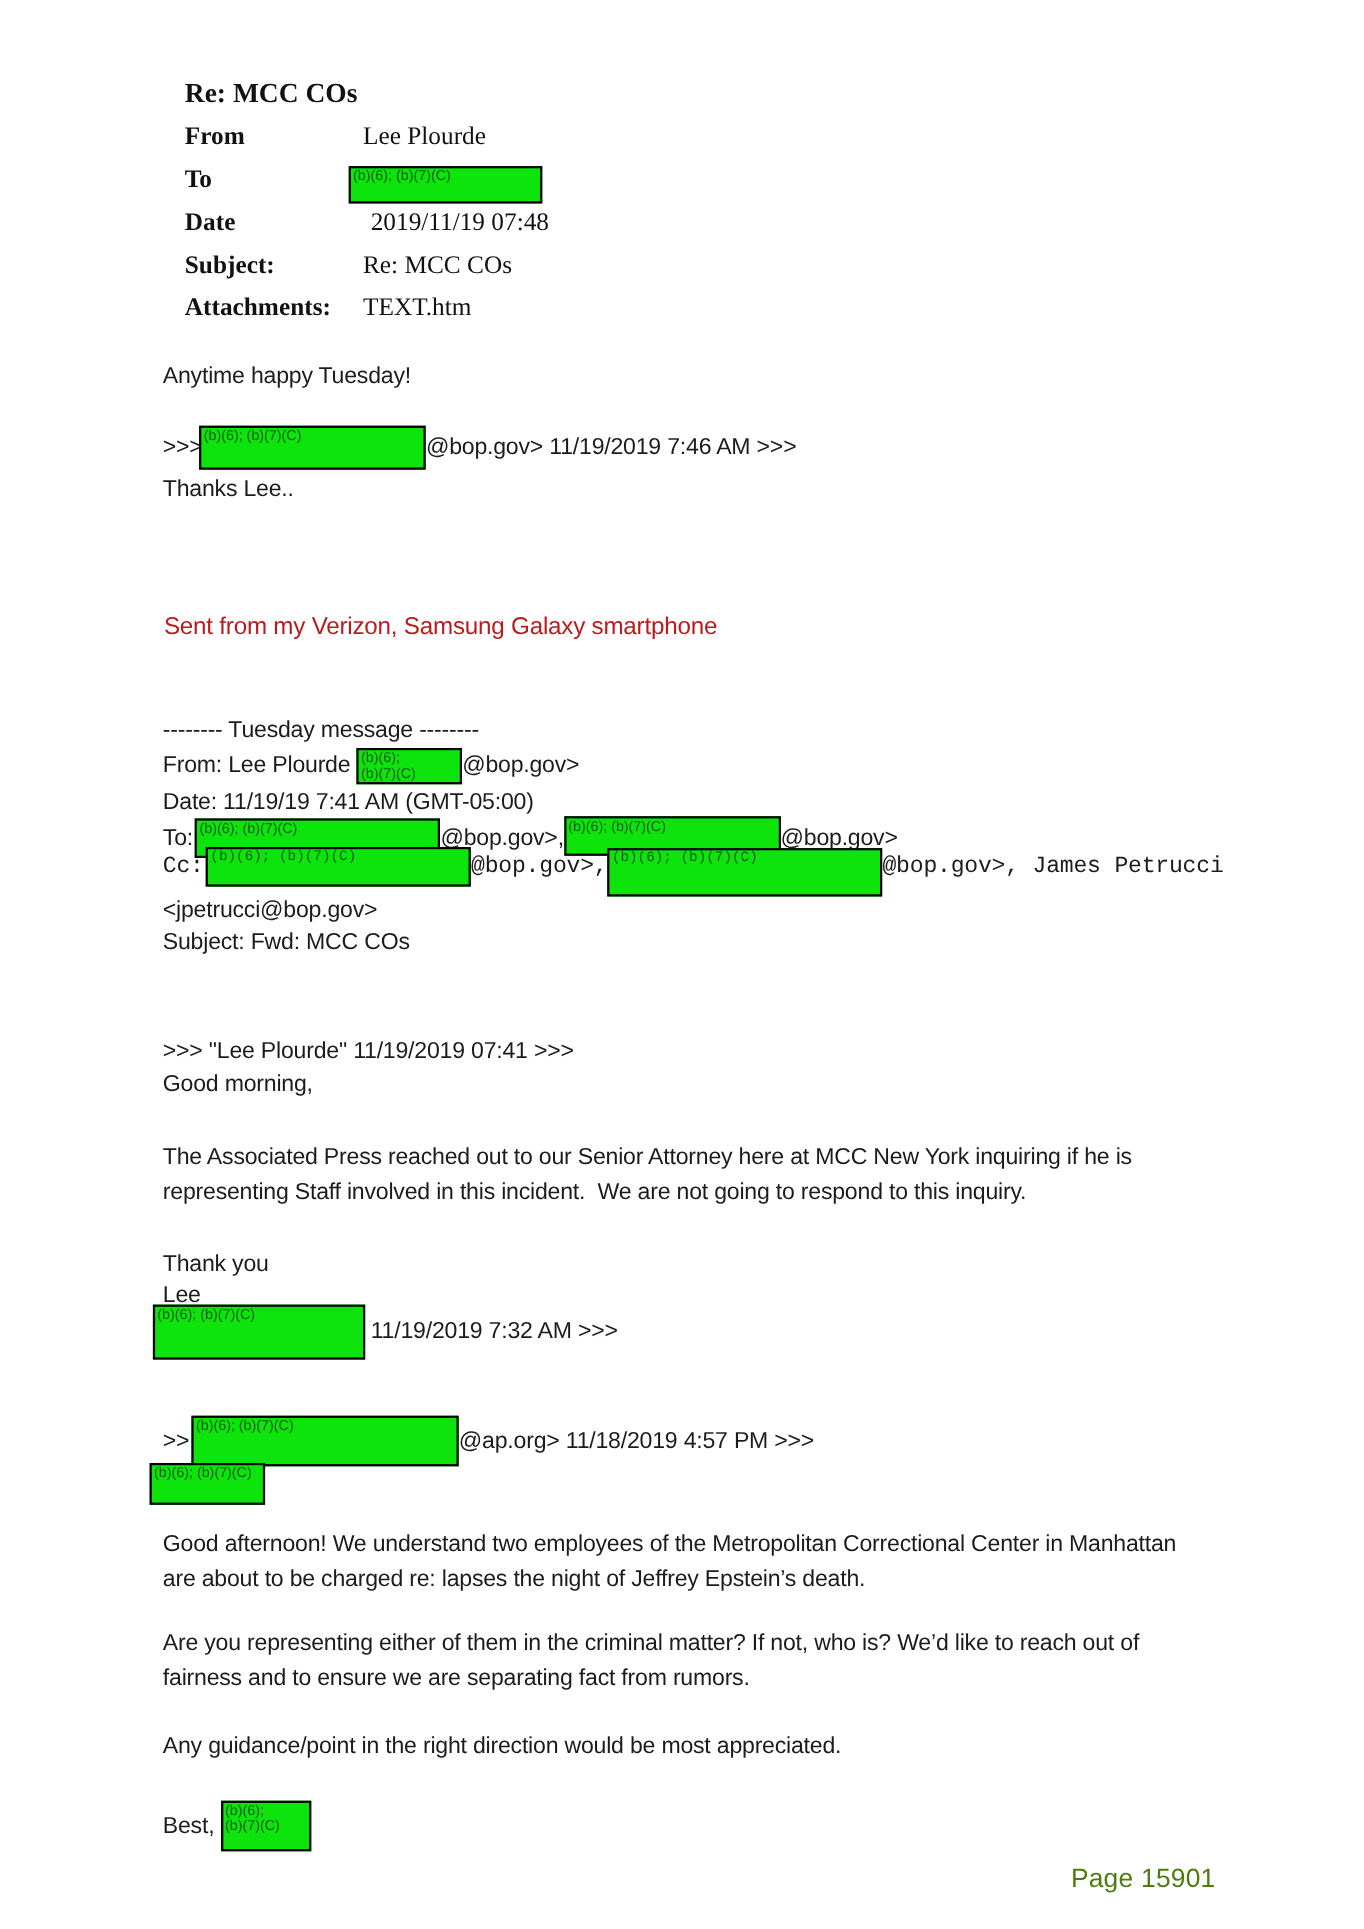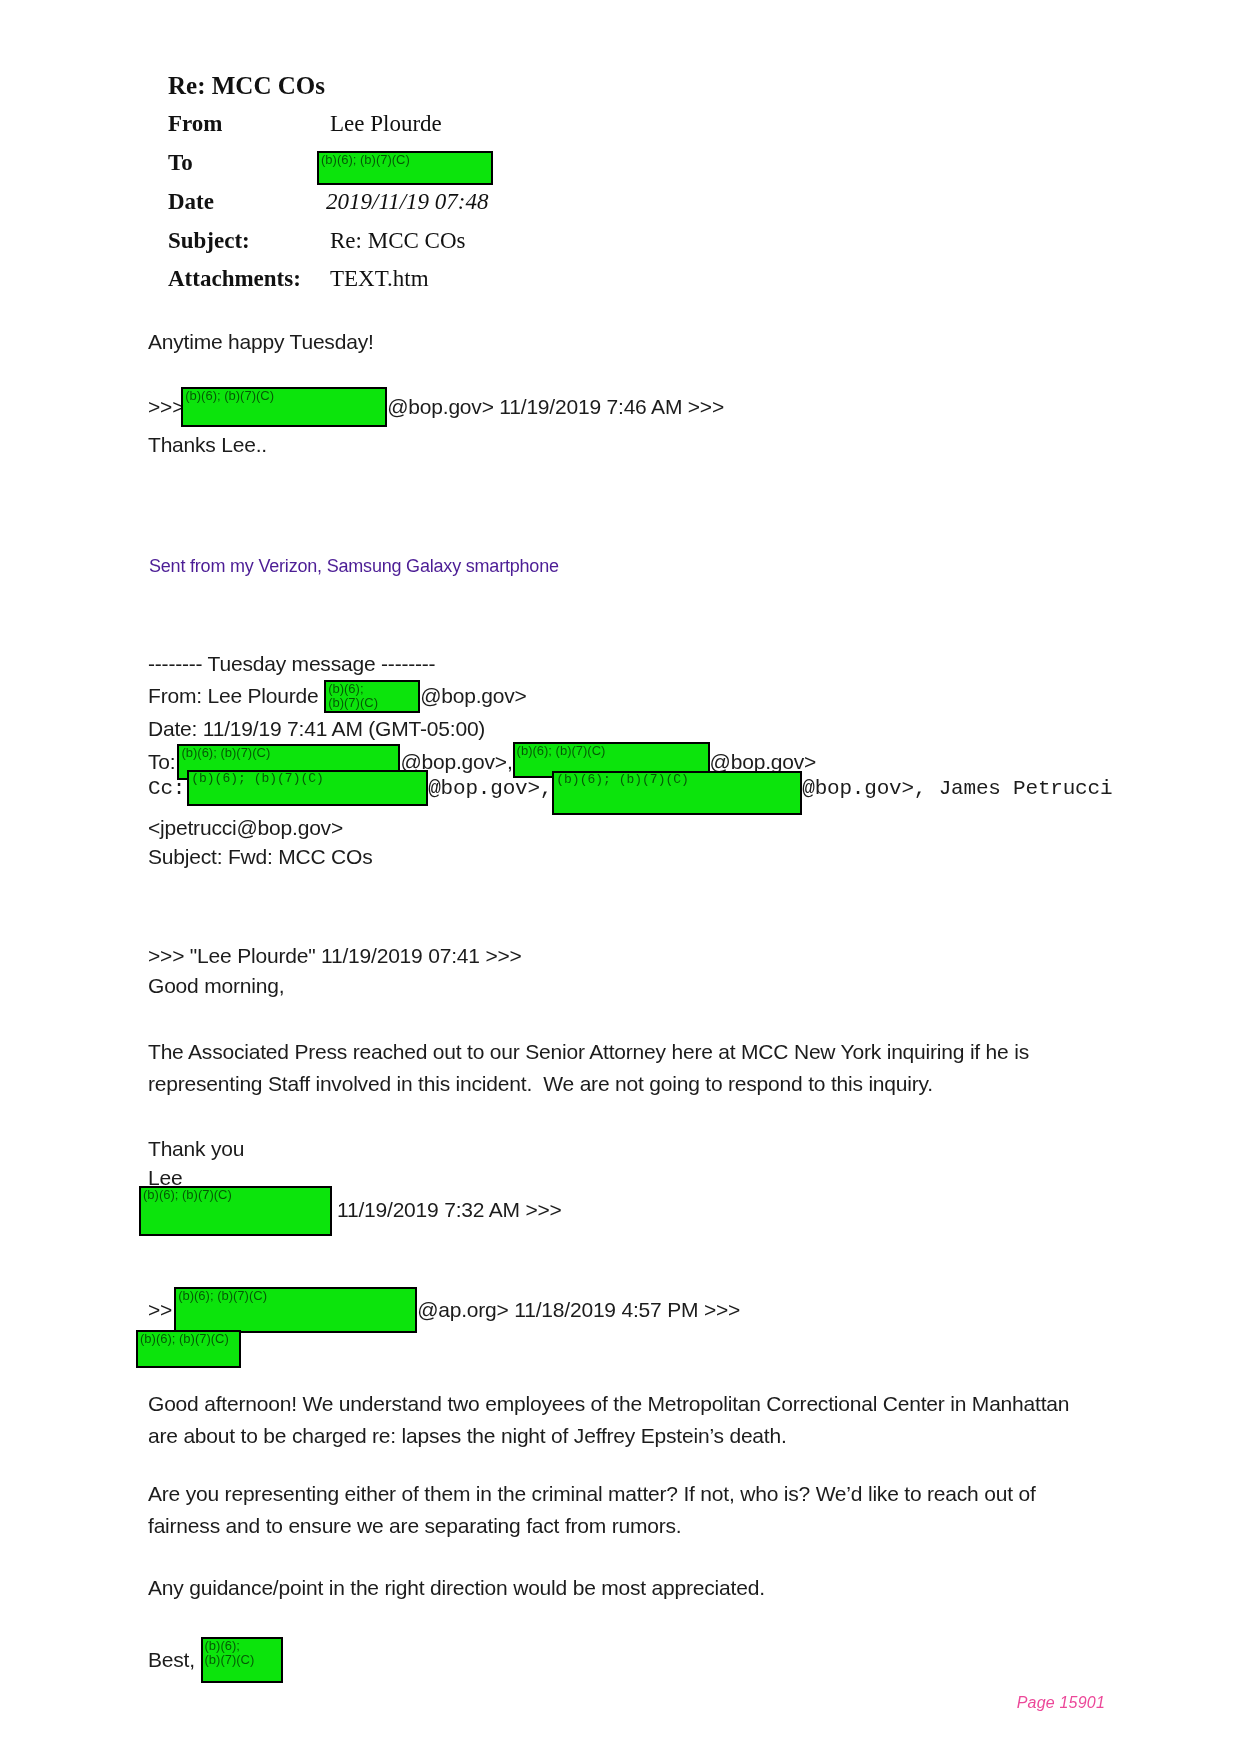--- a/index.html
+++ b/index.html
@@ -19,21 +19,21 @@
   .hdr-value { font-size:23px; }
   
   .line {
     position:absolute;
     white-space:pre;
     font-size:21px;
     color:#1c1c1c;
     letter-spacing:-0.2px;
   }
   .fline { display:flex; align-items:center; }
-  .gray { color:#4c1d95; font-size:18px; }
+  .gray { color:#b91c1c; font-size:22px; }
   
   .redact {
     display:inline-block;
     position:relative;
     background:var(--redact-green, #0CE40C);
     border:2px solid #000;
     box-sizing:border-box;
     overflow:hidden;
     vertical-align:middle;
     flex:0 0 auto;
@@ -43,42 +43,41 @@
     position:absolute; top:0; left:2px;
     font-size:13px; line-height:1.1;
     color:rgba(0,0,0,0.62);
     white-space:nowrap;
     letter-spacing:0;
   }
   .rlabel .rl2 { display:block; }
   .footer {
     position:absolute;
     font-family:"Liberation Sans", sans-serif;
-    font-size:16px; color:#ec4899;
+    font-size:24px; color:#4d7c0f;
     letter-spacing:0.2px;
-    font-style:italic;
   }
 </style>
 </head>
 <body>
 
 <div class="page">
 
   <div class="hdr hdr-title" style="left:93px; top:72px;">Re: MCC COs</div>
 
   <div class="hdr hdr-label" style="left:93px; top:111px;">From</div>
   <div class="hdr hdr-value" style="left:255px; top:111px;">Lee Plourde</div>
 
   <div class="hdr hdr-label" style="left:93px; top:150px;">To</div>
   <span class="redact" style="position:absolute; left:242px; top:151px; width:176px; height:34px;">
     <span class="rlabel">(b)(6); (b)(7)(C)</span>
   </span>
 
   <div class="hdr hdr-label" style="left:93px; top:189px;">Date</div>
-  <div class="hdr hdr-value" style="left:251px; top:189px;font-style:italic;">2019/11/19 07:48</div>
+  <div class="hdr hdr-value" style="left:262px; top:189px;">2019/11/19 07:48</div>
 
   <div class="hdr hdr-label" style="left:93px; top:228px;">Subject:</div>
   <div class="hdr hdr-value" style="left:255px; top:228px;">Re: MCC COs</div>
 
   <div class="hdr hdr-label" style="left:93px; top:266px;">Attachments:</div>
   <div class="hdr hdr-value" style="left:255px; top:266px;">TEXT.htm</div>
 
   <div class="line" style="left:73px; top:330px;">Anytime happy Tuesday!</div>
 
   <div class="line fline" style="left:73px; top:386px; height:42px;">

